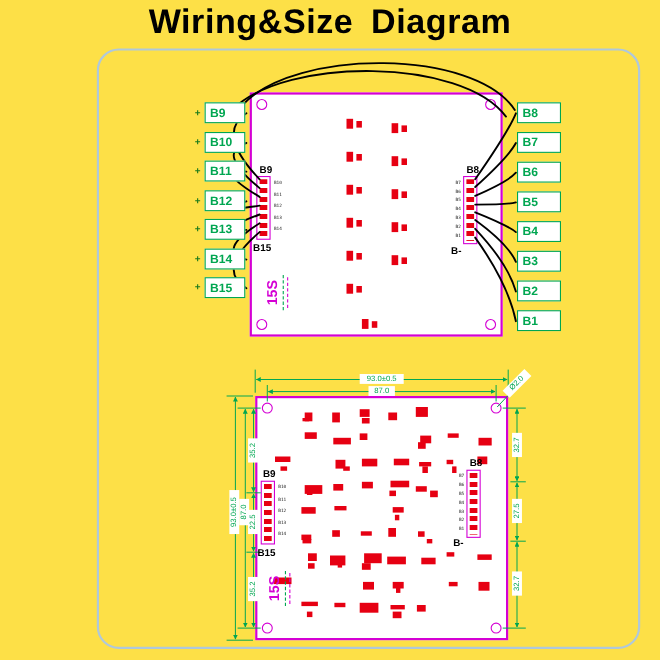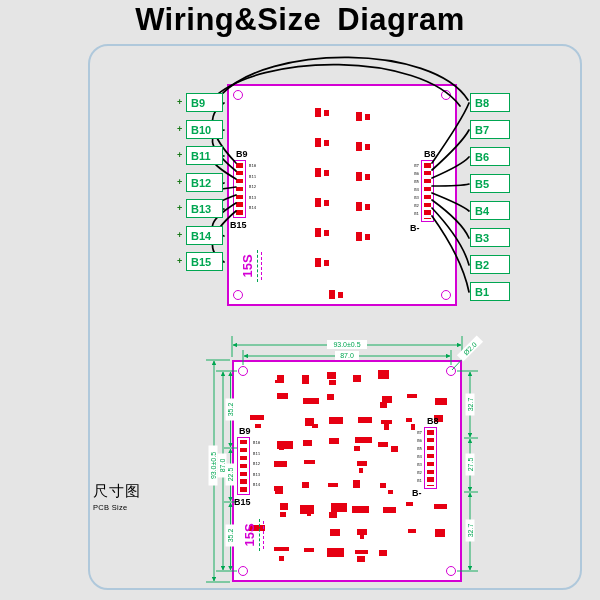--- a/index.html
+++ b/index.html
@@ -1,17 +1,17 @@
 <!DOCTYPE html>
 <html style="--pcb: #D400D4; --green: #00A651; --red: #E60012; --wire: #000000; --frame: #AFC8DB;"><head>
 <meta charset="utf-8">
 <style>
   *{margin:0;padding:0;box-sizing:border-box;}
   body{background:#fff;font-family:"Liberation Sans",sans-serif;}
-  .page{position:relative;width:600px;height:600px;background:#e5e5e5;overflow:hidden;}
+  .page{position:relative;width:600px;height:600px;background:#fde047;overflow:hidden;}
   .title{position:absolute;top:2px;left:0;width:100%;text-align:center;font-size:31px;font-weight:800;
          letter-spacing:.5px;word-spacing:7px;color:#000;z-index:1;}
   .frame{position:absolute;left:88px;top:44px;width:494px;height:546px;border:2px solid var(--frame);
          border-radius:20px;z-index:0;}
   .seclabel{position:absolute;left:93px;z-index:2;color:#000;}
   .seclabel .cn{font-size:15px;letter-spacing:1px;}
   .seclabel .en{font-size:7.5px;margin-top:2px;letter-spacing:.3px;}
   .pcb{position:absolute;border:2px solid var(--pcb);background:#fff;z-index:1;}
   #pcb-top{left:227px;top:84px;width:230px;height:222px;}
   #pcb-bottom{left:232px;top:360px;width:230px;height:222px;}
@@ -38,24 +38,20 @@
   .rot{transform:rotate(-90deg);} .rot45{transform:rotate(-45deg);}
 </style>
 </head>
 <body>
 
 <div class="page">
 
   <h1 class="title">Wiring&amp;Size Diagram</h1>
   <div class="frame"></div>
 
-  <div class="seclabel" style="top:482px">
-    <div class="cn">尺寸图</div>
-    <div class="en">PCB Size</div>
-  </div>
 
   <div class="pcb" id="pcb-top">
     <div class="hole tl"></div>
     <div class="hole tr"></div>
     <div class="hole bl"></div>
     <div class="hole br"></div>
     <div class="parts" id="top-comps">
         <div class="part" style="left: 86px; top: 22px; width: 6px; height: 9px;"></div>
         <div class="part" style="left: 95px; top: 24px; width: 5px; height: 6px;"></div>
         <div class="part" style="left: 86px; top: 52px; width: 6px; height: 9px;"></div>

